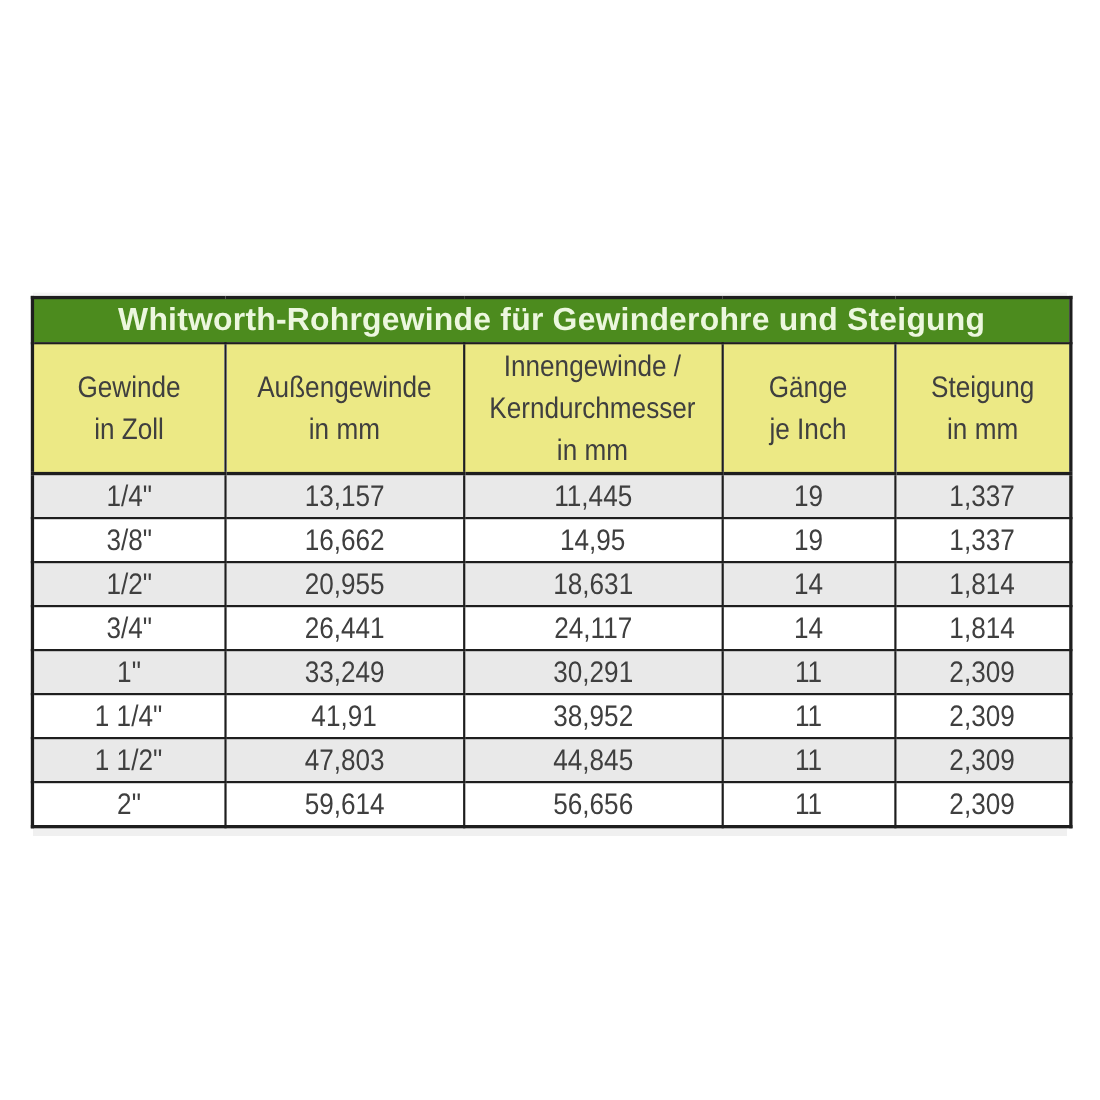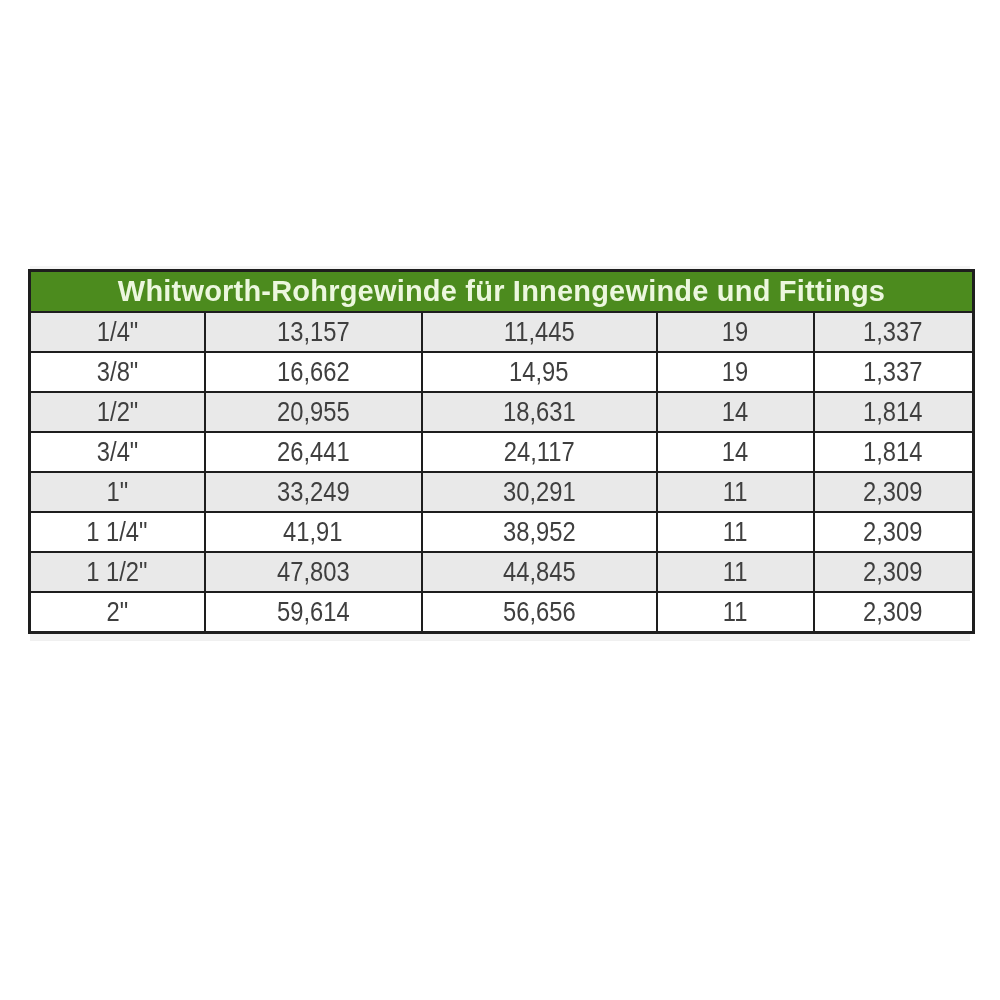--- a/index.html
+++ b/index.html
@@ -83,22 +83,45 @@
       <colgroup>
         <col style="width:175px">
         <col style="width:217px">
         <col style="width:235px">
         <col style="width:157px">
         <col style="width:160px">
       </colgroup>
       <thead>
         <tr>
           <td class="title-cell" colspan="5">
-            <span>Whitworth-Rohrgewinde für Innengewinde und Fittings</span>
+            <span>Whitworth-Rohrgewinde für Gewinderohre und Steigung</span>
           </td>
+        </tr>
+        <tr>
+          <th>
+            <span class="cond">Gewinde
+in Zoll</span>
+          </th>
+          <th>
+            <span class="cond">Außengewinde
+in mm</span>
+          </th>
+          <th>
+            <span class="cond">Innengewinde /
+Kerndurchmesser
+in mm</span>
+          </th>
+          <th>
+            <span class="cond">Gänge
+je Inch</span>
+          </th>
+          <th>
+            <span class="cond">Steigung
+in mm</span>
+          </th>
         </tr>
       </thead>
       <tbody>
           <tr>
             <td><span class="cond">1/4"</span></td>
             <td><span class="cond">13,157</span></td>
             <td><span class="cond">11,445</span></td>
             <td><span class="cond">19</span></td>
             <td><span class="cond">1,337</span></td>
           </tr>

